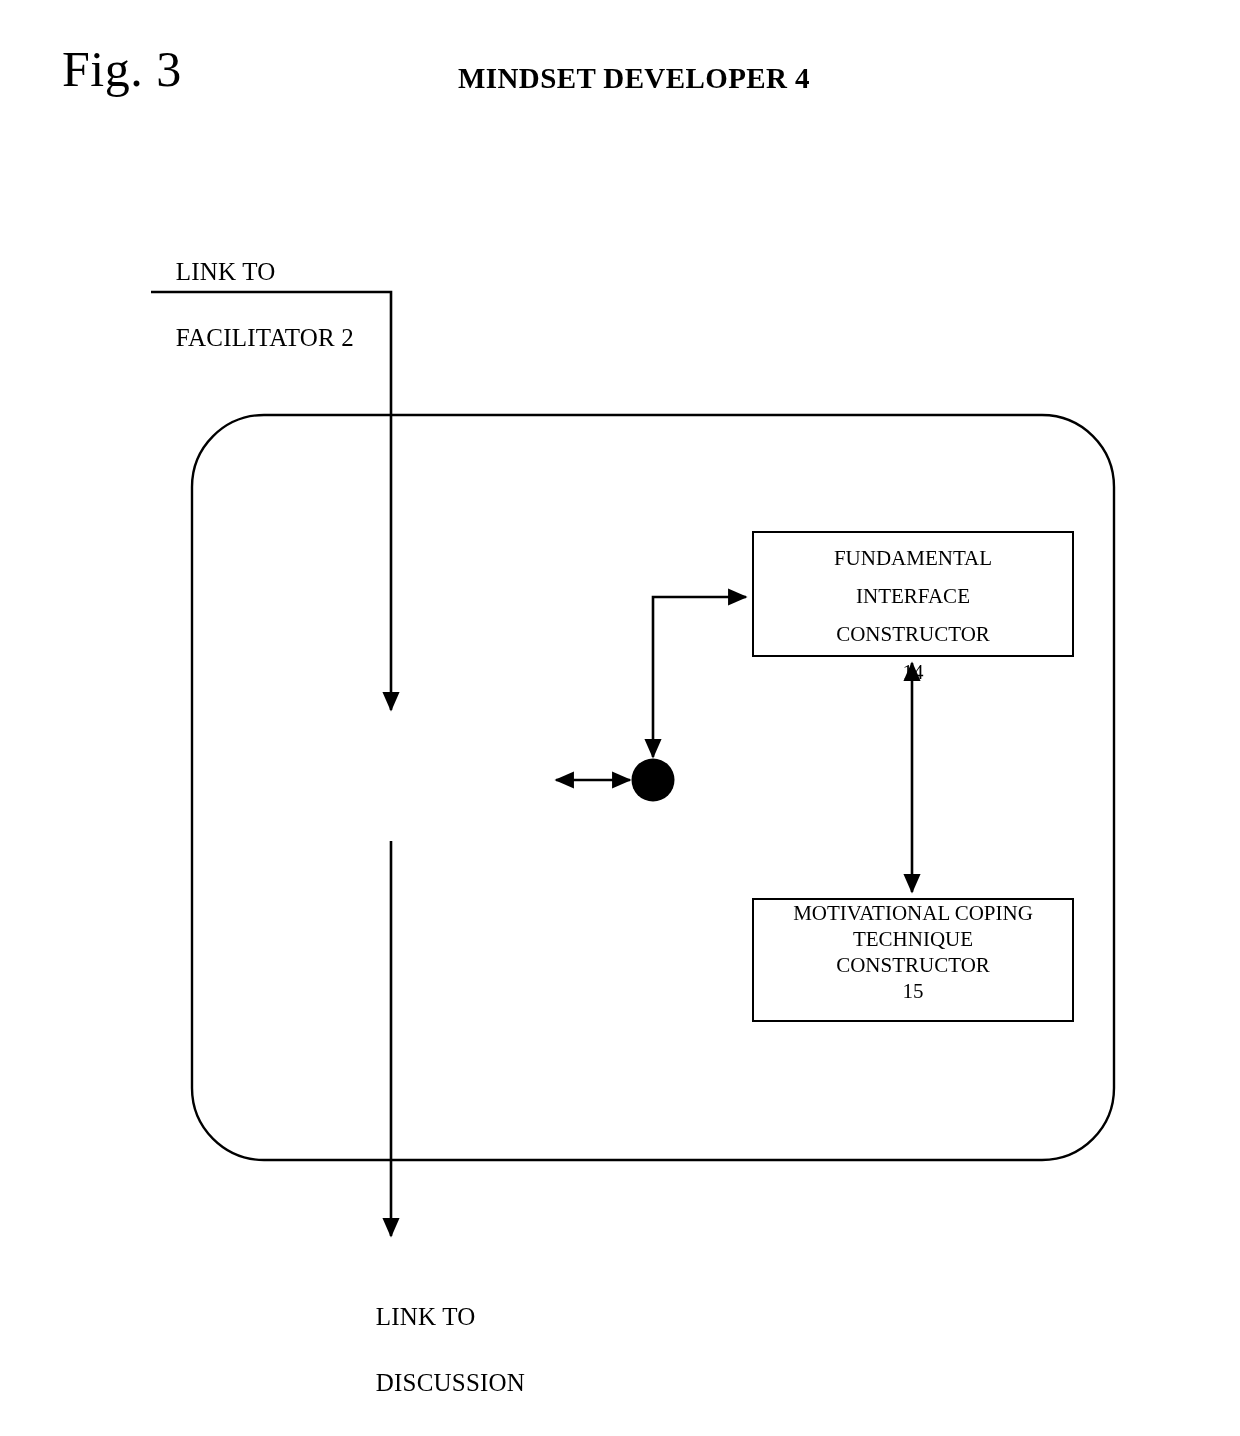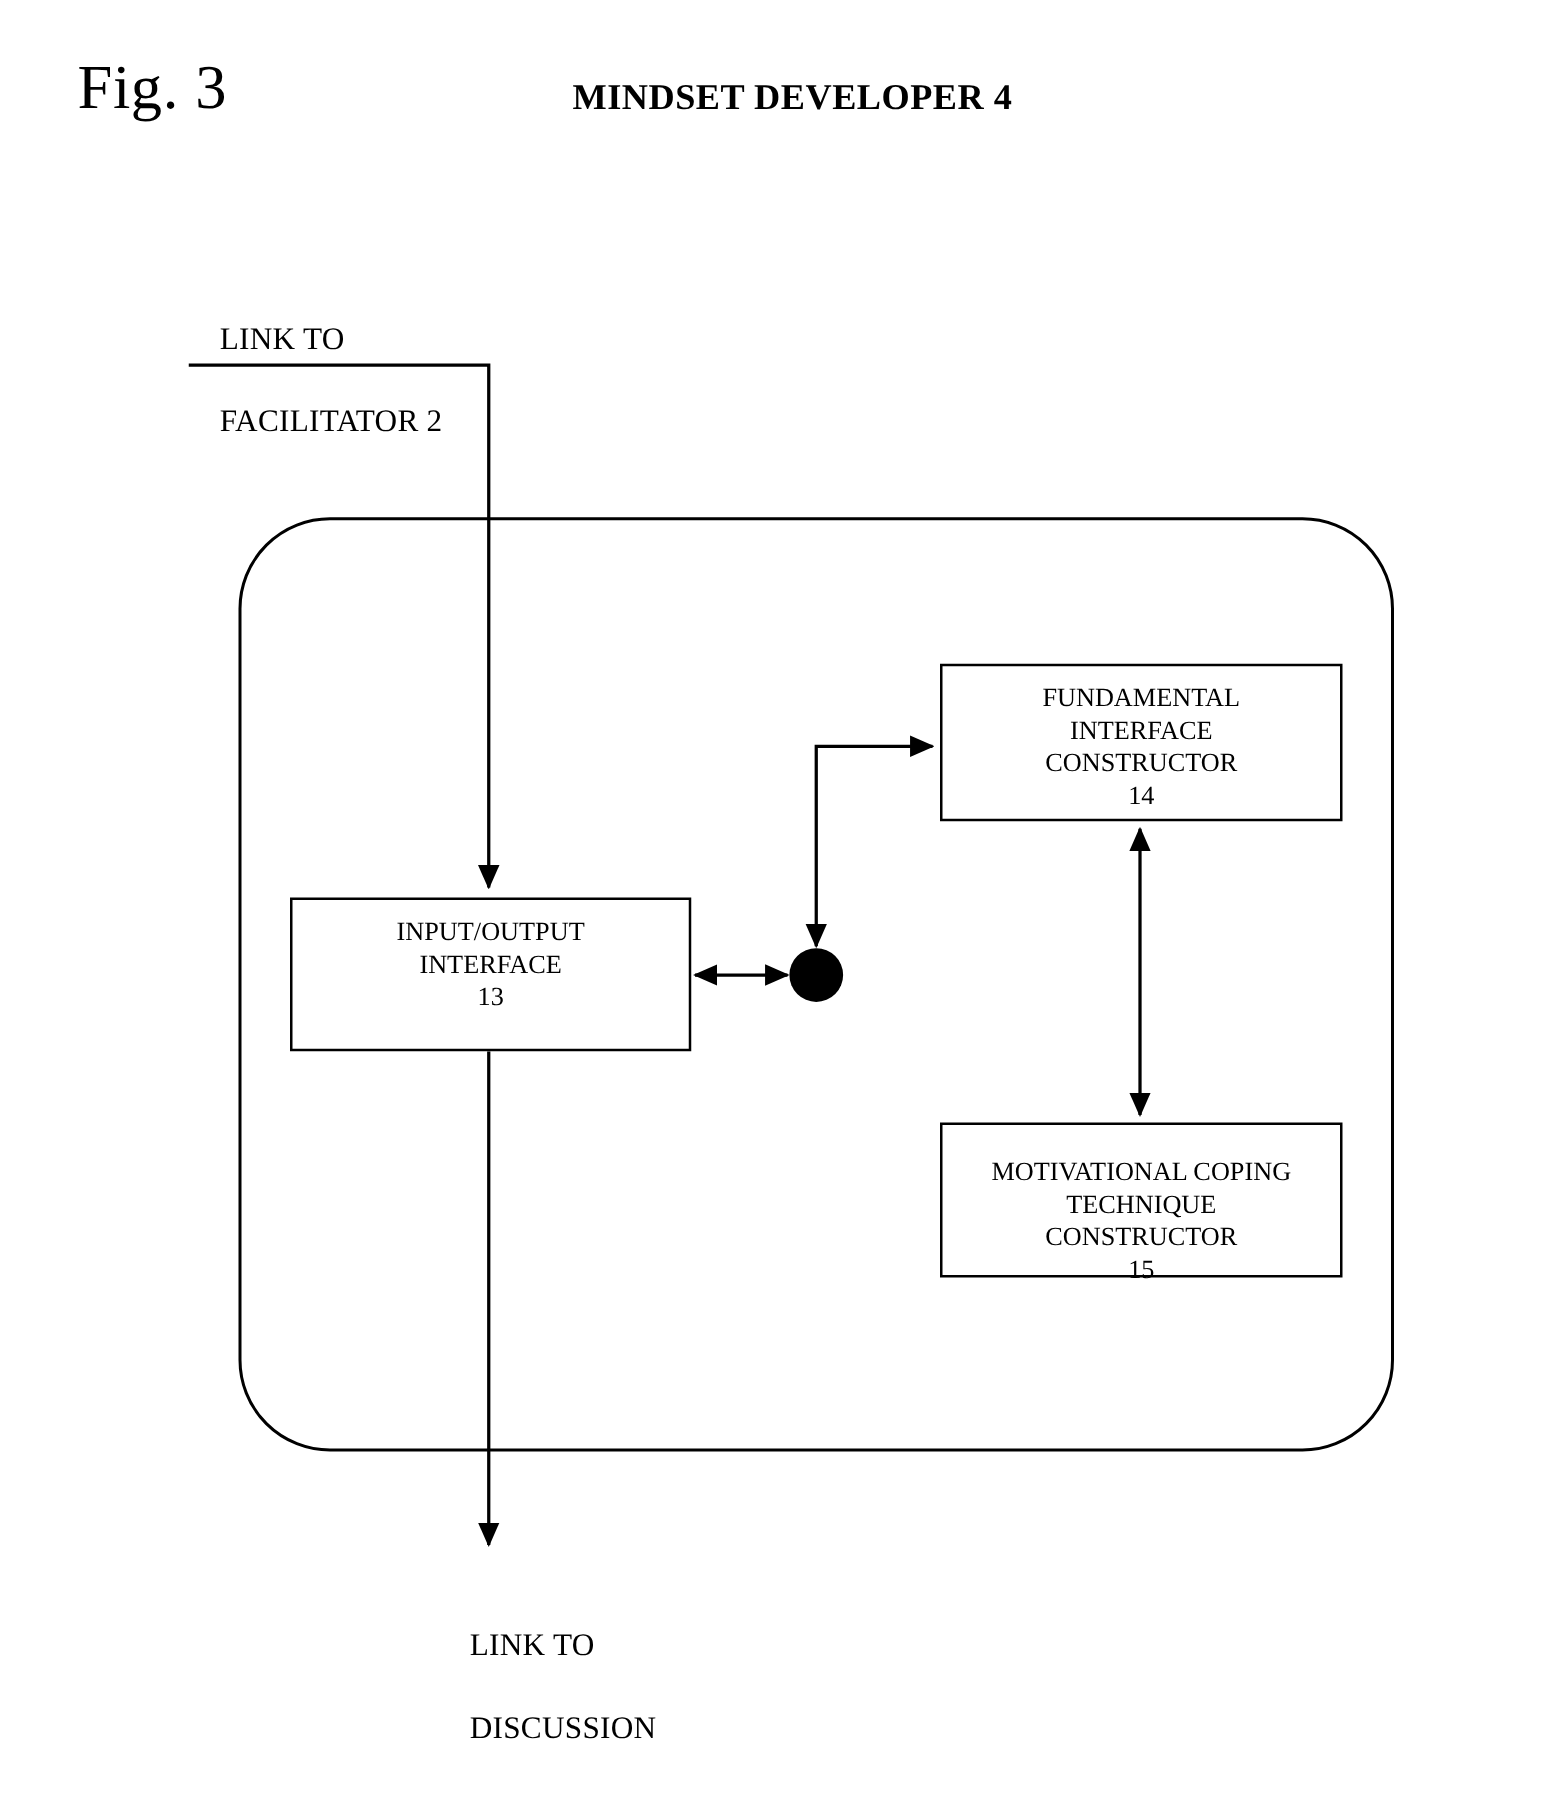--- a/index.html
+++ b/index.html
@@ -72,26 +72,26 @@
     flex-direction: column;
     align-items: center;
     justify-content: center;
     text-align: center;
     font-size: 21px;
     line-height: 26px;
   }
   .node-box .ln { display: block; white-space: pre; }
 
   #box-io   { left: 232px; top: 718px;  width: 321px; height: 123px; }
-  #box-fcc  { left: 752px; top: 531px;  width: 322px; height: 126px; }
+  #box-fcc  { left: 752px; top: 531px;  width: 322px; height: 126px; gap: 12px; }
   #box-mctc { left: 752px; top: 898px;  width: 322px; height: 124px; }
 
   #box-io .ln:first-child   { margin-top: -2px; }
   #box-fcc  { justify-content: flex-start; padding-top: 12px; }
-  #box-mctc { justify-content: flex-start; padding-top: 24px; }
+  #box-mctc { justify-content: flex-start; padding-top: 0; }
   #box-io   { justify-content: flex-start; padding-top: 14px; }
 </style>
 </head>
 <body>
 
 <div id="page">
 
   <div class="fig-label">Fig. 3</div>
 
   <div class="fig-title">MINDSET DEVELOPER 4</div>
@@ -125,25 +125,20 @@
 
     <path d="M 556 780 L 630 780" fill="none" stroke="#000000" stroke-width="2.6" marker-start="url(#arrow-start)" marker-end="url(#arrow)"></path>
 
     <path d="M 653 757 L 653 597 L 746 597" fill="none" stroke="#000000" stroke-width="2.6" marker-start="url(#arrow-start)" marker-end="url(#arrow)"></path>
 
     <circle cx="653" cy="780" r="21.5" fill="#000000"></circle>
 
     <path d="M 912 663 L 912 892" fill="none" stroke="#000000" stroke-width="2.6" marker-start="url(#arrow-start)" marker-end="url(#arrow)"></path>
   </svg>
 
-  <div class="node-box" id="box-io">
-    <span class="ln">INPUT/OUTPUT</span>
-    <span class="ln">INTERFACE</span>
-    <span class="ln">13</span>
-  </div>
 
   <div class="node-box" id="box-fcc">
     <span class="ln">FUNDAMENTAL</span>
     <span class="ln">INTERFACE</span>
     <span class="ln">CONSTRUCTOR</span>
     <span class="ln">14</span>
   </div>
 
   <div class="node-box" id="box-mctc">
     <span class="ln">MOTIVATIONAL COPING</span>

